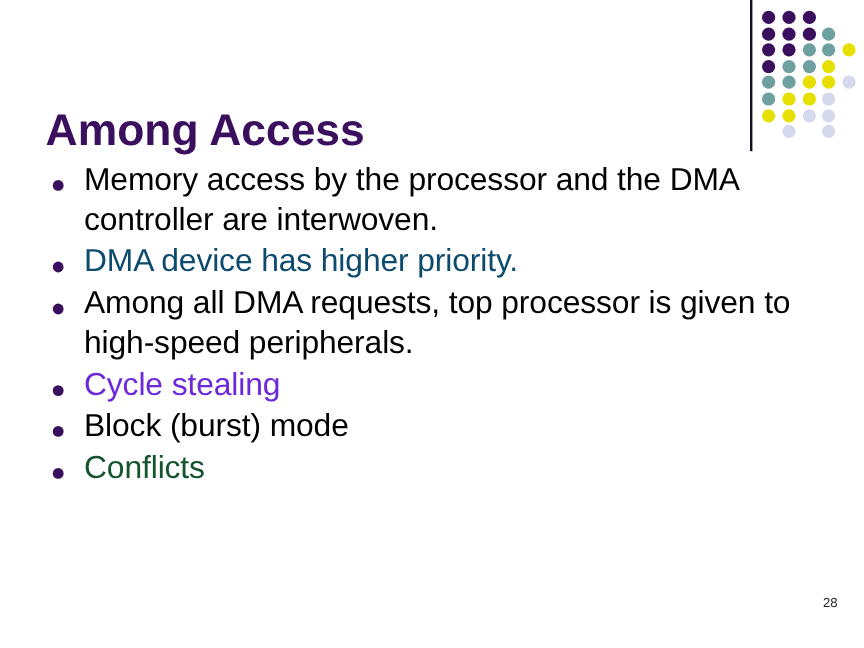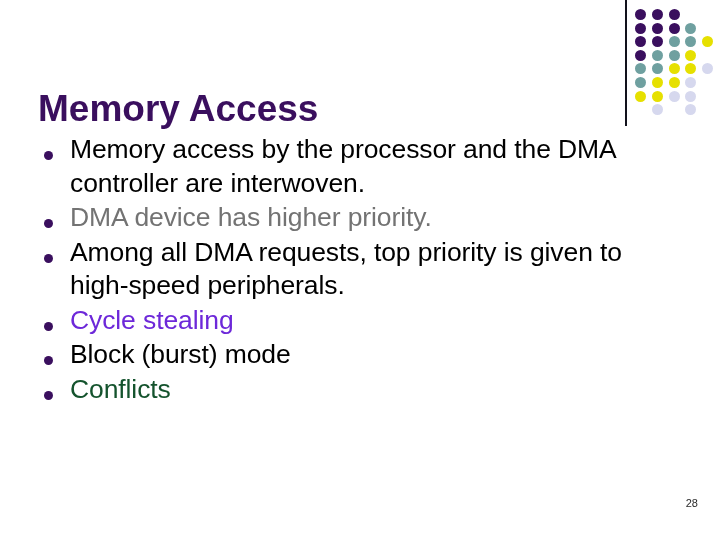--- a/index.html
+++ b/index.html
@@ -167,34 +167,34 @@
           <span class="deco-dot" style="left: 33.6px; background: rgb(214, 216, 238);"></span>
           <span class="deco-dot" style="left: 50.4px; background: rgb(214, 216, 238);"></span>
         </div>
         <div class="deco-row">
           <span class="deco-dot" style="left: 16.8px; background: rgb(214, 216, 238);"></span>
           <span class="deco-dot" style="left: 50.4px; background: rgb(214, 216, 238);"></span>
         </div>
       </div>
   </div>
 
-  <h1 id="title" style="color: rgb(58, 15, 94);">Memory Access</h1>
+  <h1 id="title" style="color: rgb(58, 15, 94);">Among Access</h1>
 
   <div id="body">
     <div class="bullet-row">
       <span class="bullet-marker"><i style="background: rgb(58, 15, 94);"></i></span>
       <span class="bullet-text" style="color: rgb(0, 0, 0);">Memory access by the processor and the DMA controller are interwoven.</span>
     </div>
     <div class="bullet-row">
       <span class="bullet-marker"><i style="background: rgb(58, 15, 94);"></i></span>
-      <span class="bullet-text" style="color: #737373;">DMA device has higher priority.</span>
-    </div>
-    <div class="bullet-row">
-      <span class="bullet-marker"><i style="background: rgb(58, 15, 94);"></i></span>
-      <span class="bullet-text" style="color: rgb(0, 0, 0);">Among all DMA requests, top priority is given to high-speed peripherals.</span>
+      <span class="bullet-text" style="color: #0c4a6e;">DMA device has higher priority.</span>
+    </div>
+    <div class="bullet-row">
+      <span class="bullet-marker"><i style="background: rgb(58, 15, 94);"></i></span>
+      <span class="bullet-text" style="color: rgb(0, 0, 0);">Among all DMA requests, top processor is given to high-speed peripherals.</span>
     </div>
     <div class="bullet-row">
       <span class="bullet-marker"><i style="background: rgb(58, 15, 94);"></i></span>
       <span class="bullet-text" style="color: #6d28d9;">Cycle stealing</span>
     </div>
     <div class="bullet-row">
       <span class="bullet-marker"><i style="background: rgb(58, 15, 94);"></i></span>
       <span class="bullet-text" style="color: rgb(0, 0, 0);">Block (burst) mode</span>
     </div>
     <div class="bullet-row">

